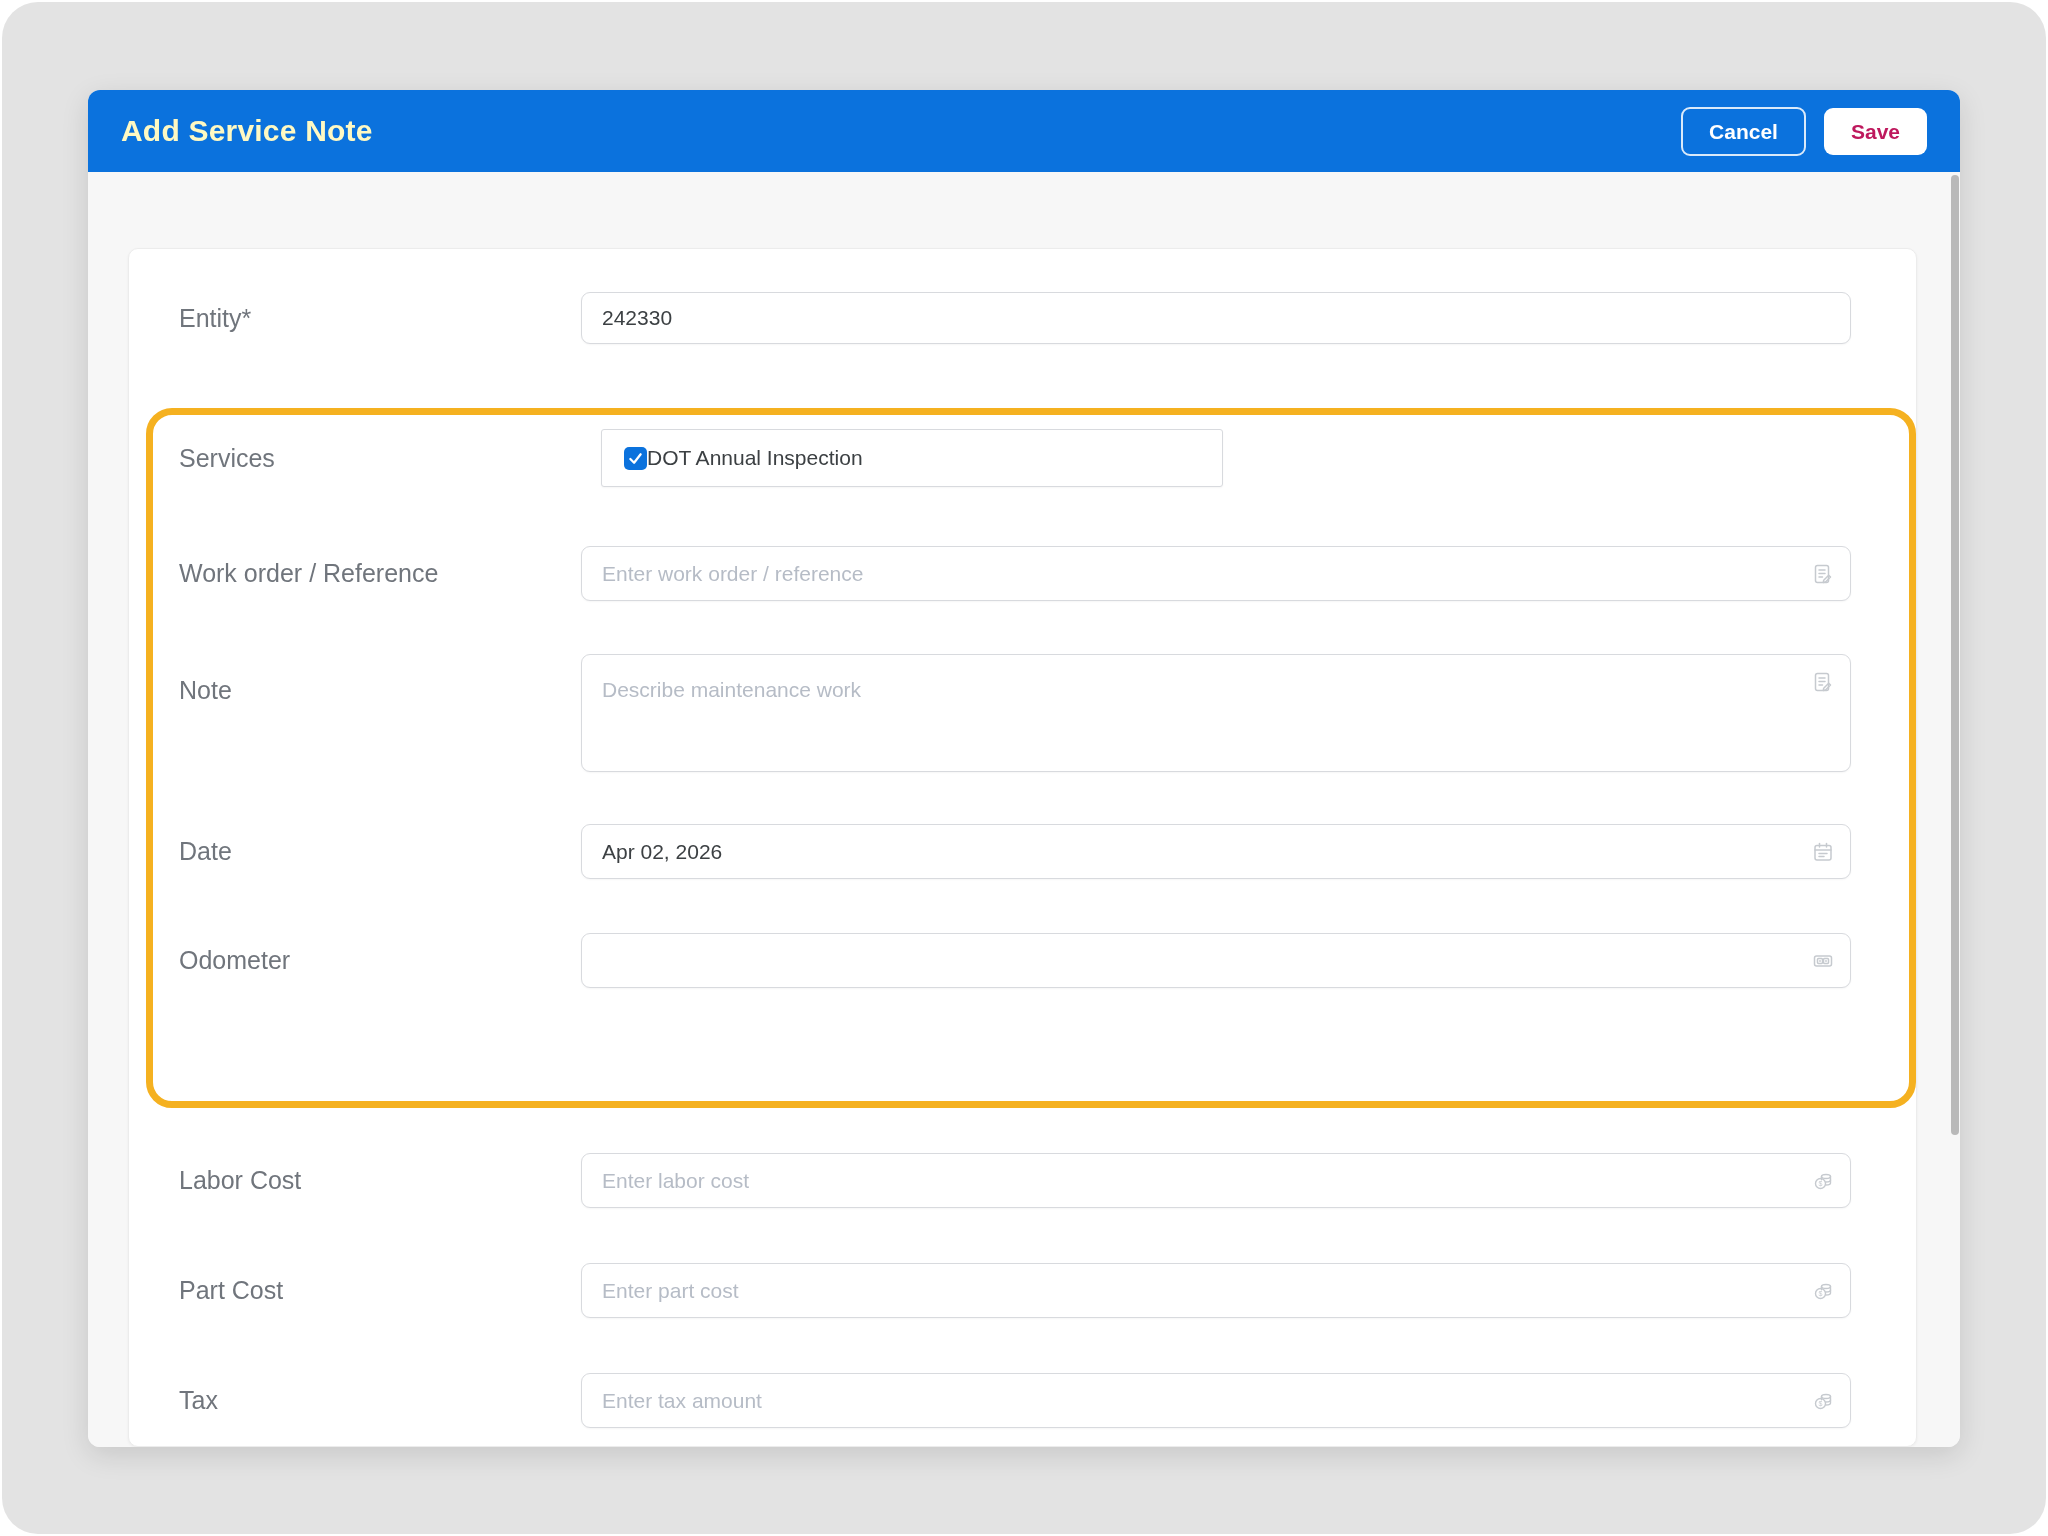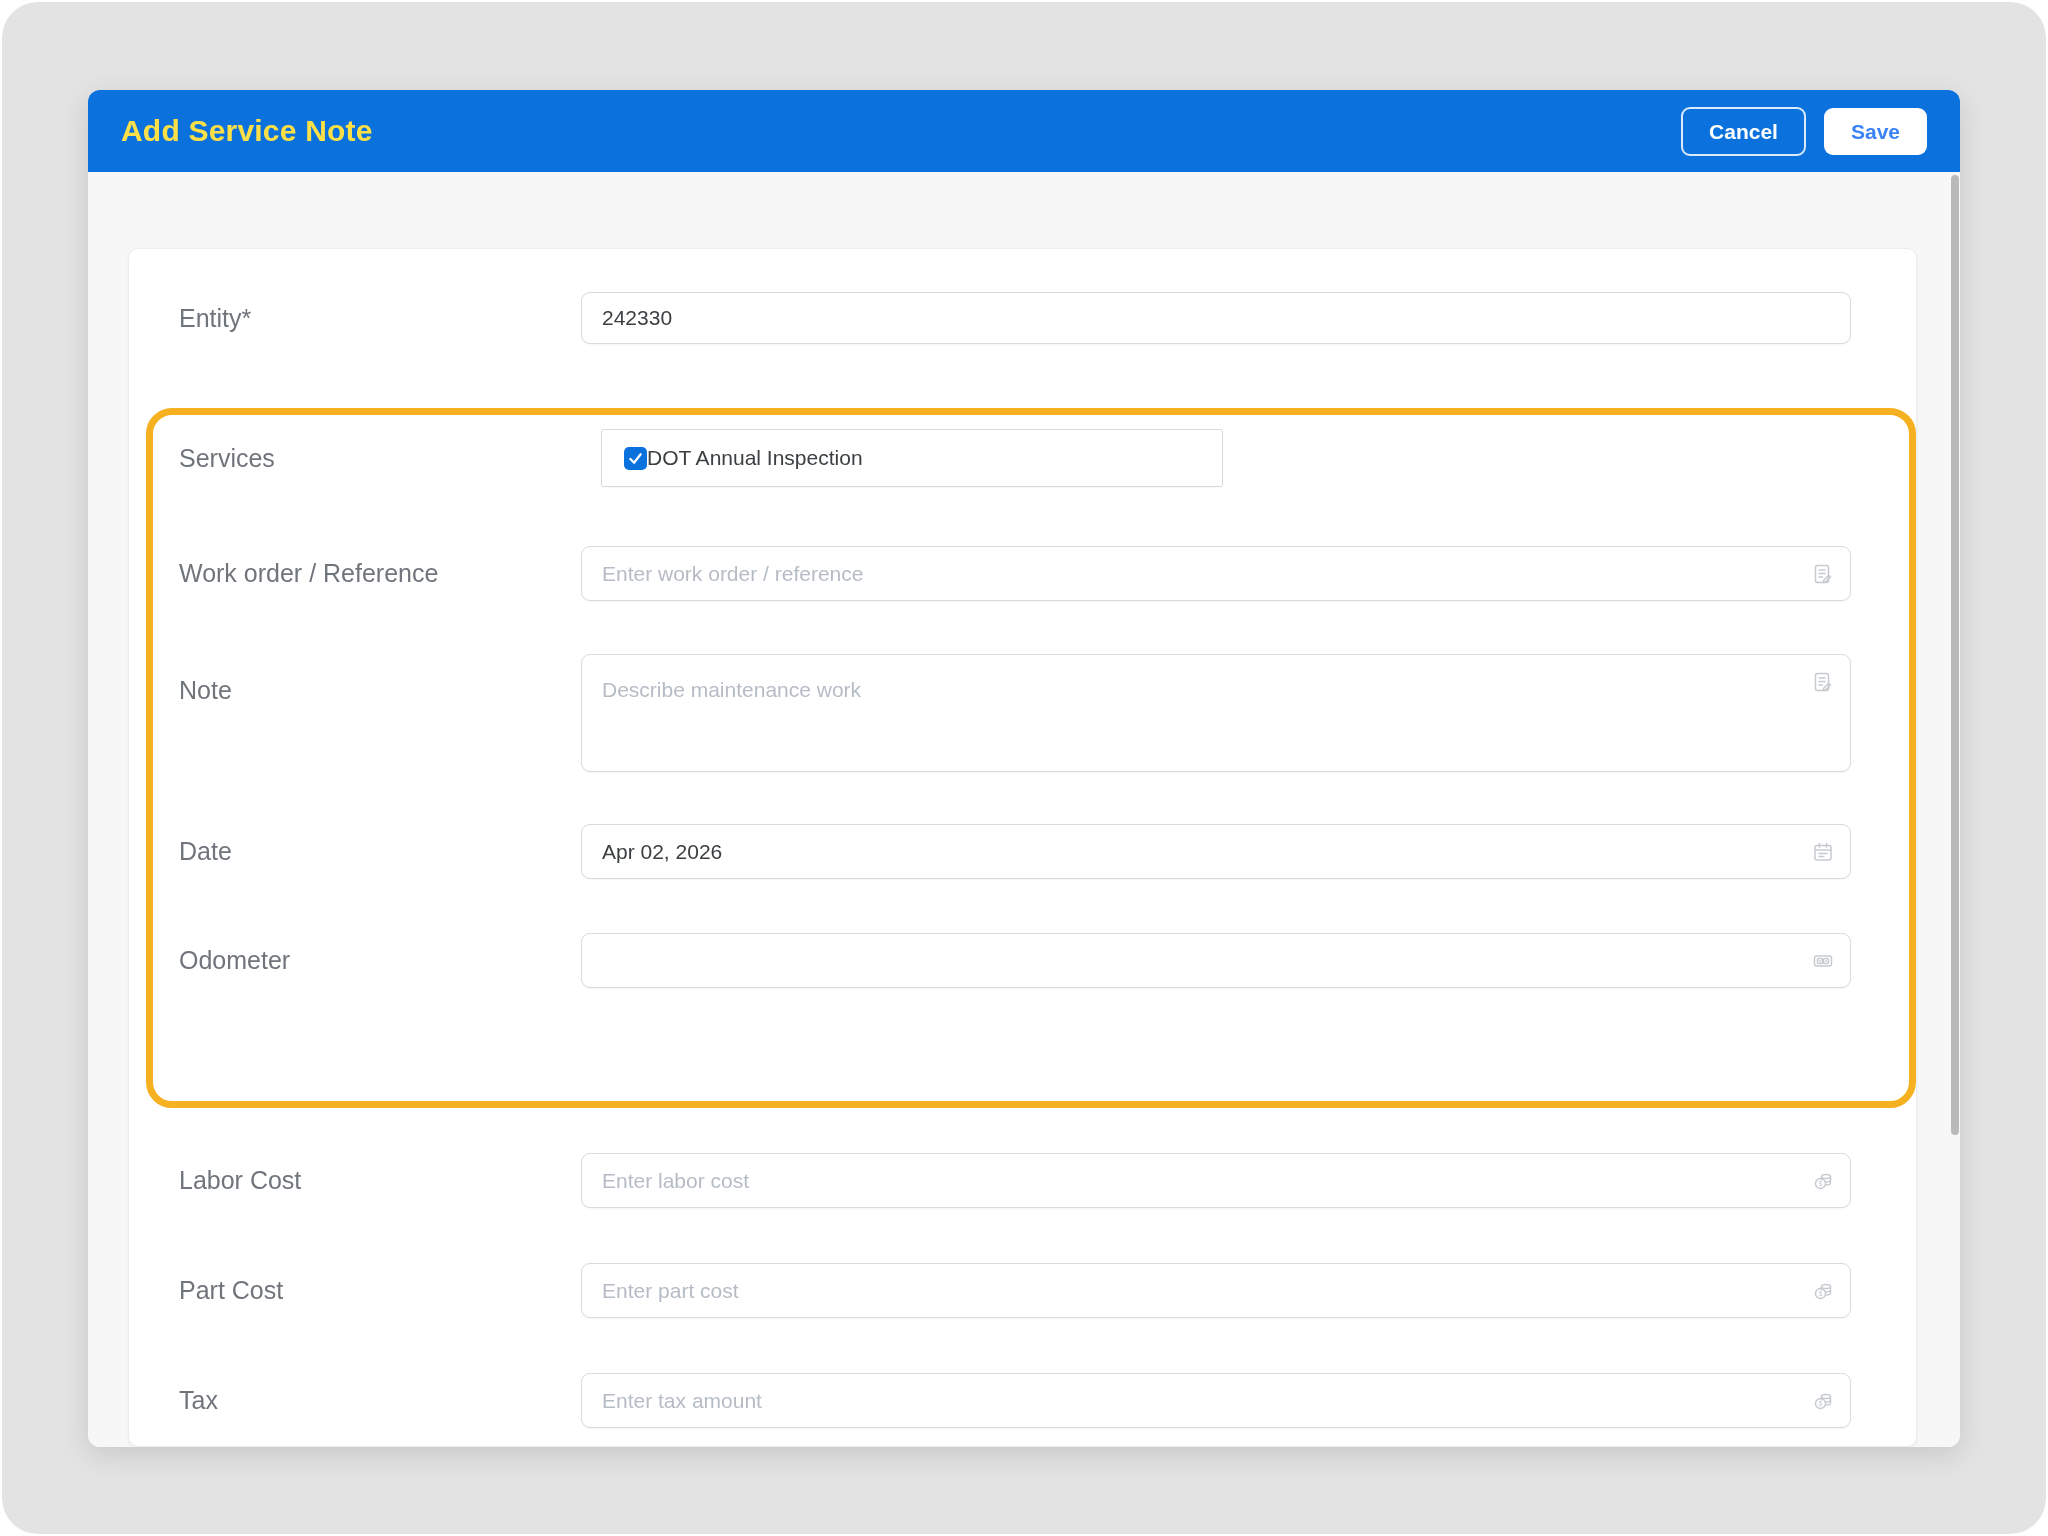--- a/index.html
+++ b/index.html
@@ -2,26 +2,26 @@
 <html><head>
 <meta charset="utf-8">
 <style>
   html,body{margin:0;padding:0;background:#ffffff;font-family:"Liberation Sans",sans-serif;}
   .canvas{position:relative;width:2048px;height:1536px;background:#ffffff;overflow:hidden;}
   .page-bg{position:absolute;inset:2px;background:#e3e3e3;border-radius:36px;}
   .modal{position:absolute;left:88px;top:90px;width:1872px;height:1357px;border-radius:12px;
          background:#f7f7f7;box-shadow:0 8px 28px rgba(0,0,0,0.12);overflow:hidden;}
   .modal-header{position:absolute;left:0;top:0;right:0;height:82px;background:#0b72dd;
                 display:flex;align-items:center;padding:0 33px;box-sizing:border-box;}
-  .modal-title{flex:1;color:#fde047;font-size:30px;font-weight:bold;letter-spacing:.2px;}
+  .modal-title{flex:1;color:#fef9c3;font-size:30px;font-weight:bold;letter-spacing:.2px;}
   .header-actions{display:flex;gap:18px;align-items:center;}
   .btn{font-family:"Liberation Sans",sans-serif;font-size:21px;font-weight:bold;border-radius:9px;
        padding:12px 26px;cursor:pointer;line-height:1;}
   .btn-cancel{background:transparent;border:2px solid rgba(255,255,255,0.85);color:#ffffff;}
-  .btn-save{background:#ffffff;border:none;color:#3b82f6;padding:13px 27px;}
+  .btn-save{background:#ffffff;border:none;color:#be185d;padding:13px 27px;}
   .modal-body{position:absolute;left:0;top:82px;right:0;bottom:0;background:#f7f7f7;}
   .card{position:absolute;left:40px;top:76px;width:1789px;height:1199px;background:#ffffff;
         border:1px solid #ececec;border-radius:10px;box-shadow:0 1px 3px rgba(0,0,0,0.05);box-sizing:border-box;}
   .row{position:absolute;left:0;right:0;display:flex;align-items:center;}
   .row .label{position:absolute;left:50px;font-size:25px;color:#70757c;}
   .input-wrap{position:absolute;left:452px;width:1270px;height:100%;}
   .field{width:100%;height:100%;box-sizing:border-box;background:#ffffff;border:1px solid #d8dade;
          border-radius:9px;box-shadow:0 1px 2px rgba(0,0,0,0.04);font-family:"Liberation Sans",sans-serif;
          font-size:21px;color:#3c4043;padding:0 52px 0 20px;outline:none;}
   .field::placeholder{color:#b6bcc6;opacity:1;}

